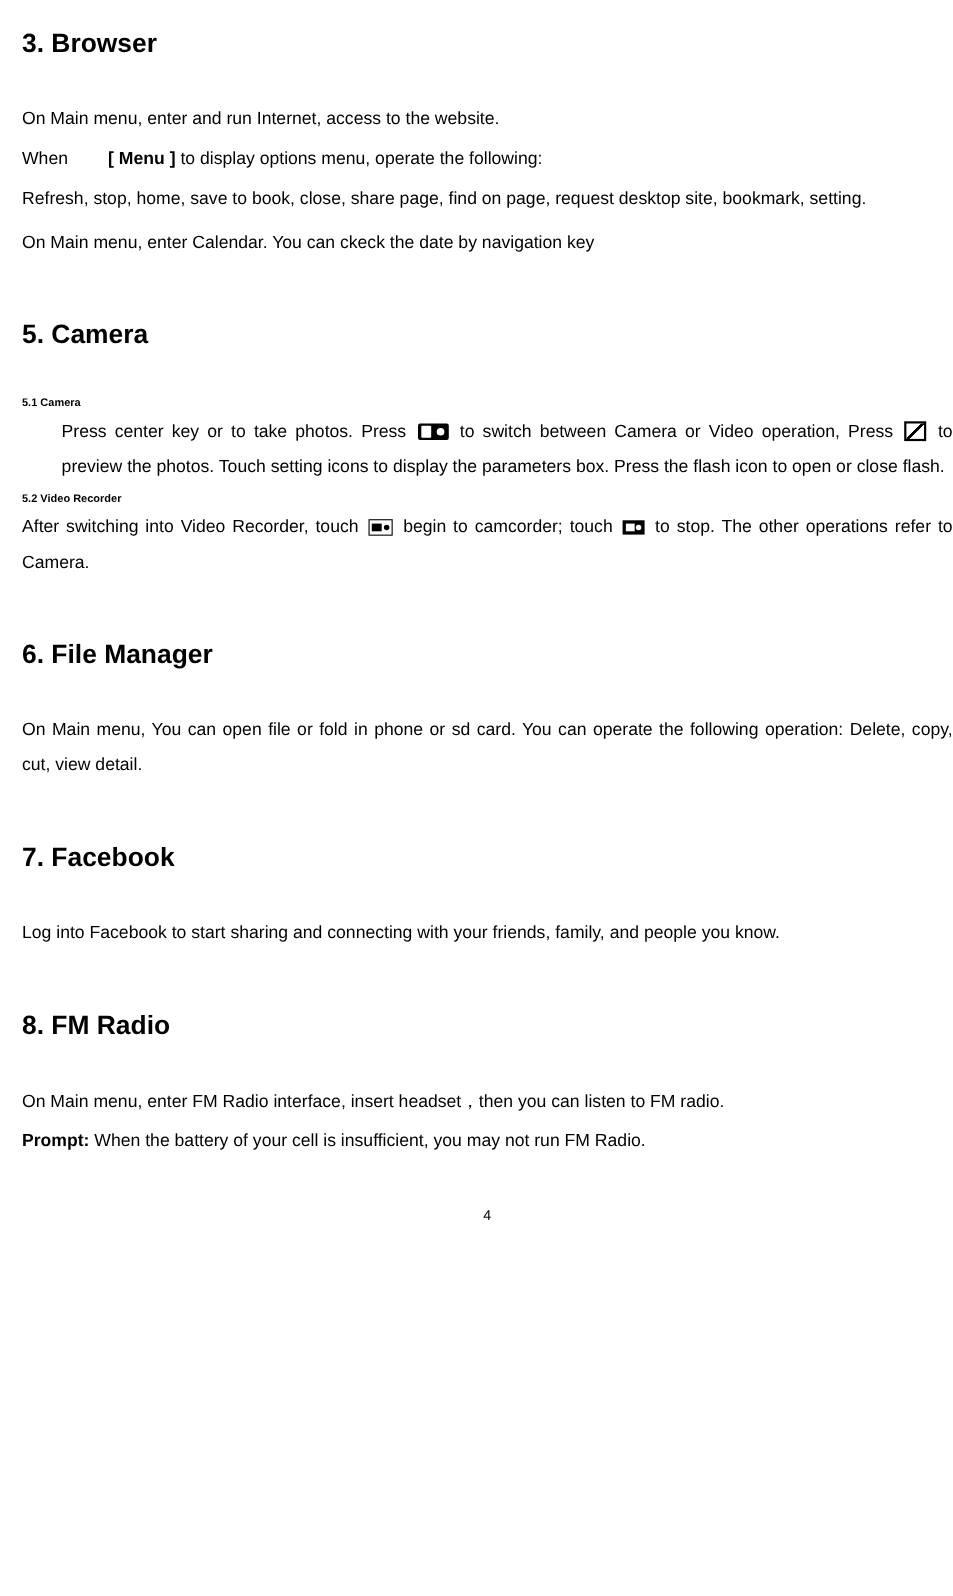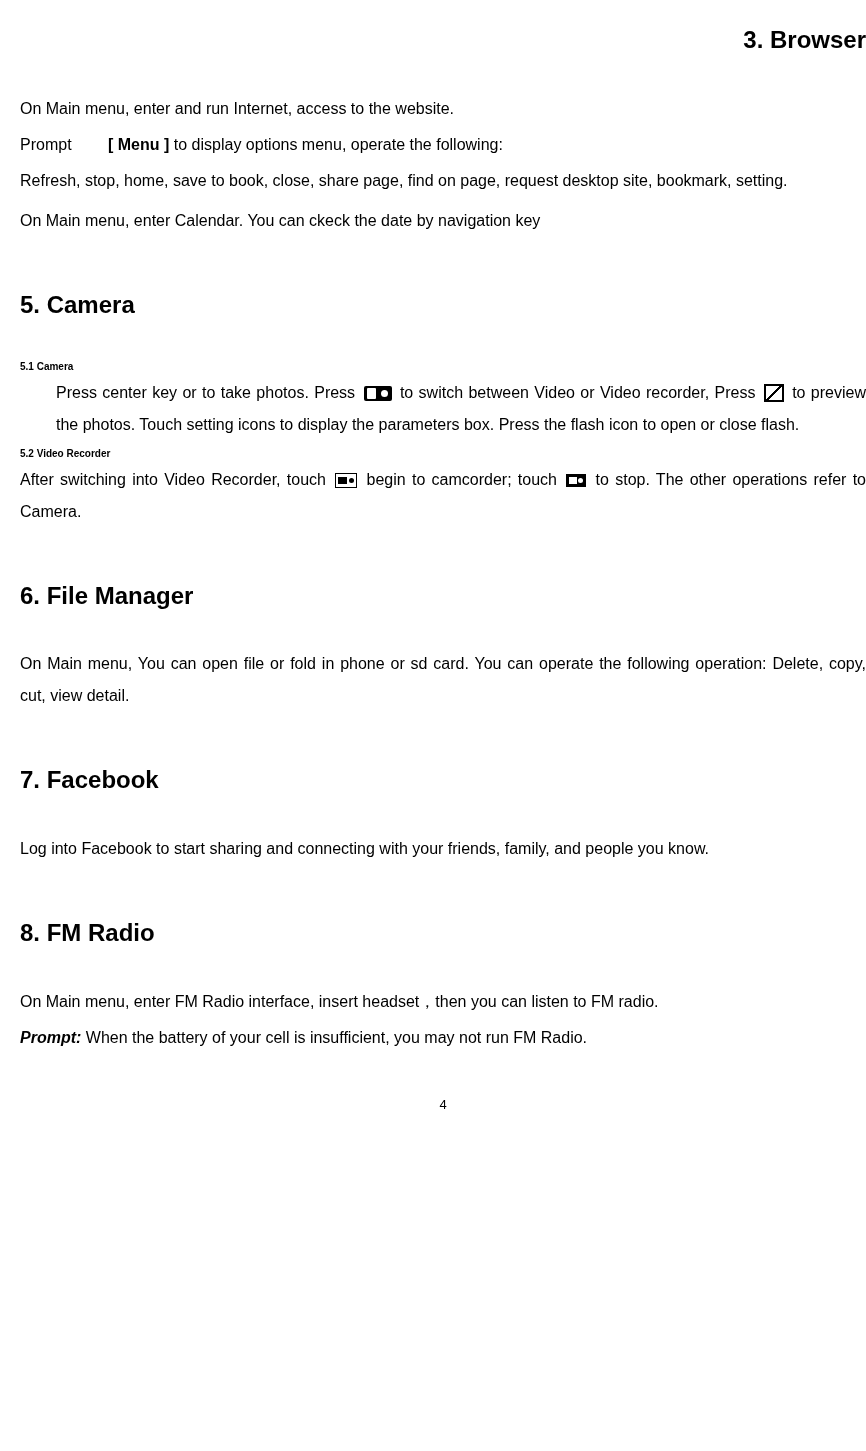--- a/index.html
+++ b/index.html
@@ -12,21 +12,20 @@
       line-height: 1.7;
     }
     h2 {
       font-size: 24px;
       font-weight: bold;
       margin-top: 48px;
       margin-bottom: 32px;
     }
     h2.first {
       margin-top: 0;
-      text-align: right;
     }
     .body-text {
       font-size: 16px;
       line-height: 2.0;
       text-align: justify;
       margin-bottom: 4px;
     }
     .sub-heading {
       font-size: 10px;
       font-weight: bold;
@@ -35,21 +34,20 @@
     }
     .indent {
       padding-left: 36px;
     }
     .bold-inline {
       font-weight: bold;
       padding-left: 32px;
     }
     .prompt-label {
       font-weight: bold;
-      font-style: italic;
     }
     .prompt-text {
       margin-top: 43px;
     }
     .icon-camera {
       display: inline-block;
       width: 28px;
       height: 15px;
       background: #000;
       border-radius: 2px;
@@ -153,34 +151,34 @@
       margin-bottom: 8px;
     }
   </style>
 </head>
 <body>
 
 <div class="section">
   <h2 class="first">3. Browser</h2>
   <div class="body-text">On Main menu, enter and run Internet, access to the website.</div>
   <div class="body-text">
-    <span>Prompt </span><span class="bold-inline">[ Menu ]</span><span> to display options menu, operate the following:</span>
+    <span>When </span><span class="bold-inline">[ Menu ]</span><span> to display options menu, operate the following:</span>
   </div>
   <div class="body-text">Refresh, stop, home, save to book, close, share page, find on page, request desktop site, bookmark, setting.</div>
 </div>
 
 <div class="section">
   <div class="body-text">On Main menu, enter Calendar. You can ckeck the date by navigation key</div>
 </div>
 
 <div class="section">
   <h2>5. Camera</h2>
   <div class="sub-heading">5.1    Camera</div>
   <div class="body-text indent">
-    <span>Press center key or to take photos. Press </span><span class="icon-camera"></span><span> to switch between Video or Video recorder, Press </span><span class="icon-preview"></span><span> to preview the photos. Touch setting icons to display the parameters box. Press the flash icon to open or close flash.</span>
+    <span>Press center key or to take photos. Press </span><span class="icon-camera"></span><span> to switch between Camera or Video operation, Press </span><span class="icon-preview"></span><span> to preview the photos. Touch setting icons to display the parameters box. Press the flash icon to open or close flash.</span>
   </div>
   <div class="sub-heading">5.2    Video Recorder</div>
   <div class="body-text">
     <span>After switching into Video Recorder, touch </span><span class="icon-record"></span><span> begin to camcorder; touch </span><span class="icon-stop"></span><span> to stop. The other operations refer to Camera.</span>
   </div>
 </div>
 
 <div class="section">
   <h2>6. File Manager</h2>
   <div class="body-text">On Main menu, You can open file or fold in phone or sd card. You can operate the following operation: Delete, copy, cut, view detail.</div>

